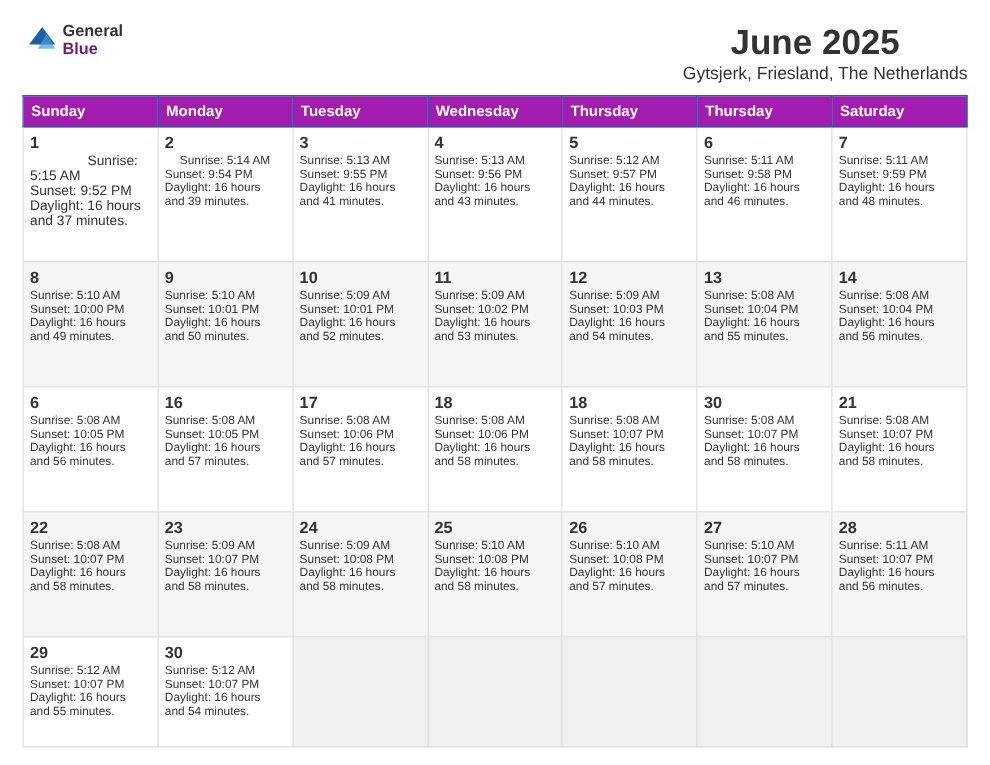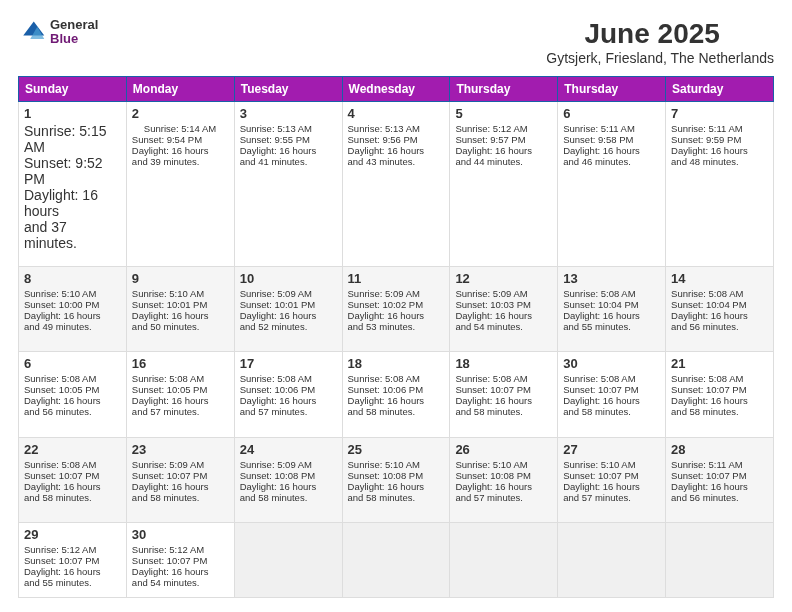--- a/index.html
+++ b/index.html
@@ -132,21 +132,21 @@
         <th>Thursday</th>
         <th>Thursday</th>
         <th>Saturday</th>
       </tr>
     </thead>
     <tbody>
 
       <tr>
         <td>
           <span class="day-number">1</span>
-          <span style="white-space:pre-line;font-size:14px;">Sunrise: 5:15 AM
+          <span style="white-space:pre-line;font-size:11px;margin-left:46px;">Sunrise: 5:15 AM
 Sunset: 9:52 PM
 Daylight: 16 hours
 and 37 minutes.</span>
         </td>
         <td>
           <span class="day-number">2</span>
           <span style="white-space:pre-line;font-size:9.5px;margin-left:12px;">Sunrise: 5:14 AM
 Sunset: 9:54 PM
 Daylight: 16 hours
 and 39 minutes.</span>

